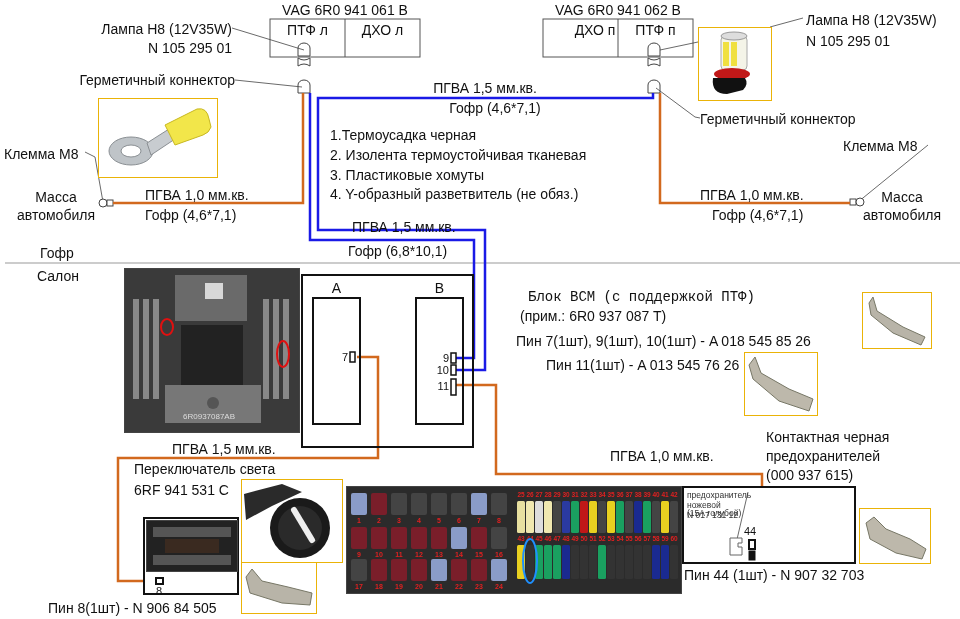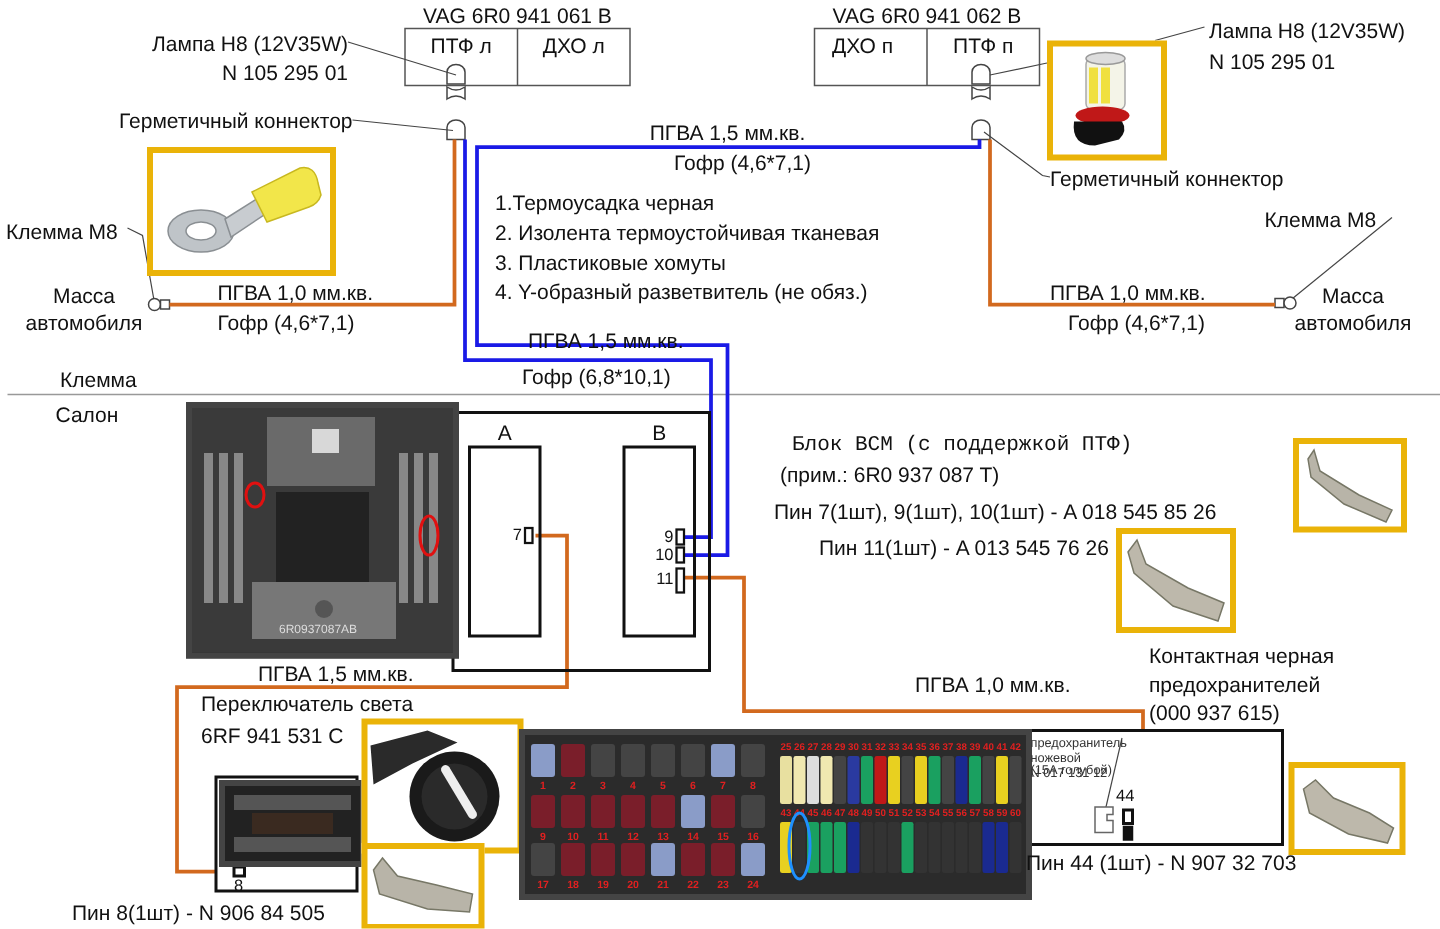--- a/index.html
+++ b/index.html
@@ -4,21 +4,21 @@
 <style>
   html, body { margin: 0; padding: 0; background: #ffffff; }
   body { width: 960px; height: 619px; position: relative; overflow: hidden;
          font-family: "Liberation Sans", sans-serif; color: #111; }
   .t { position: absolute; font-size: 14px; line-height: 16px; white-space: nowrap; }
   .t.c { text-align: center; }
   .t.r { text-align: right; }
   .small { font-size: 11px; line-height: 12px; }
   .tiny { font-size: 8.5px; line-height: 10px; color: #333; }
   svg.wires { position: absolute; left: 0; top: 0; }
-  .photo { position: absolute; border: 4px solid #eab308; overflow: hidden; background: #f4f4f4; }
+  .photo { position: absolute; border: 1px solid #eab308; overflow: hidden; background: #f4f4f4; }
   .photo.dark { background: #2a2a2a; border-color: #444; }
 </style>
 </head>
 <body>
 
 <svg class="wires" width="960" height="619" viewBox="0 0 960 619">
 
   <line x1="5" y1="263" x2="960" y2="263" stroke="#999" stroke-width="1"></line>
 
   <g>
@@ -116,21 +116,21 @@
 <div class="photo" style="left:98px;top:98px;width:118px;height:78px;background:#fff;">
   <svg width="118" height="78" viewBox="0 0 118 78">
     <ellipse cx="32" cy="52" rx="22" ry="14" fill="#bfc4c8" stroke="#8a8f93"></ellipse>
     <ellipse cx="32" cy="52" rx="10" ry="6" fill="#fff" stroke="#8a8f93"></ellipse>
     <path d="M48 44 L70 30 L76 40 L52 56 Z" fill="#c8ccd0" stroke="#8a8f93"></path>
     <path d="M66 26 L98 10 Q108 8 110 20 L112 28 Q110 34 104 36 L76 46 Z" fill="#f2e64a" stroke="#c8b820"></path>
   </svg>
 </div>
 
 <div class="t c" style="left:535px;top:2px;width:166px;">VAG 6R0 941 062 B</div>
-<div class="t c" style="left:543px;top:22px;width:64px;">ДХО п</div>
+<div class="t c" style="left:563px;top:22px;width:64px;">ДХО п</div>
 <div class="t c" style="left:618px;top:22px;width:75px;">ПТФ п</div>
 <div class="t" style="left:806px;top:12px;">Лампа H8 (12V35W)</div>
 <div class="t" style="left:806px;top:33px;">N 105 295 01</div>
 <div class="t" style="left:700px;top:111px;">Герметичный коннектор</div>
 <div class="t" style="left:843px;top:138px;">Клемма M8</div>
 <div class="t c" style="left:862px;top:189px;width:80px;">Масса</div>
 <div class="t c" style="left:852px;top:207px;width:100px;">автомобиля</div>
 <div class="t" style="left:700px;top:187px;">ПГВА 1,0 мм.кв.</div>
 <div class="t" style="left:712px;top:207px;">Гофр (4,6*7,1)</div>
 
@@ -151,21 +151,21 @@
 <div>
   <div class="t" style="left:330px;top:127px;">1.Термоусадка черная</div>
   <div class="t" style="left:330px;top:147px;">2. Изолента термоустойчивая тканевая</div>
   <div class="t" style="left:330px;top:167px;">3. Пластиковые хомуты</div>
   <div class="t" style="left:330px;top:186px;">4. Y-образный разветвитель (не обяз.)</div>
 </div>
 
 <div class="t" style="left:352px;top:219px;">ПГВА 1,5 мм.кв.</div>
 <div class="t" style="left:348px;top:243px;">Гофр (6,8*10,1)</div>
 
-<div class="t" style="left:40px;top:245px;">Клемма</div>
+<div class="t" style="left:40px;top:245px;">Гофр</div>
 <div class="t" style="left:37px;top:268px;">Салон</div>
 
 <div class="photo dark" style="left:124px;top:268px;width:174px;height:163px;">
   <svg width="174" height="163" viewBox="0 0 174 163">
     <rect x="0" y="0" width="174" height="163" fill="#3a3a3a"></rect>
     <rect x="50" y="6" width="72" height="46" fill="#6a6a6a"></rect>
     <rect x="80" y="14" width="18" height="16" fill="#d8d8d8"></rect>
     <rect x="56" y="56" width="62" height="60" fill="#222"></rect>
     <rect x="40" y="116" width="96" height="38" fill="#777"></rect>
     <circle cx="88" cy="134" r="6" fill="#555"></circle>

